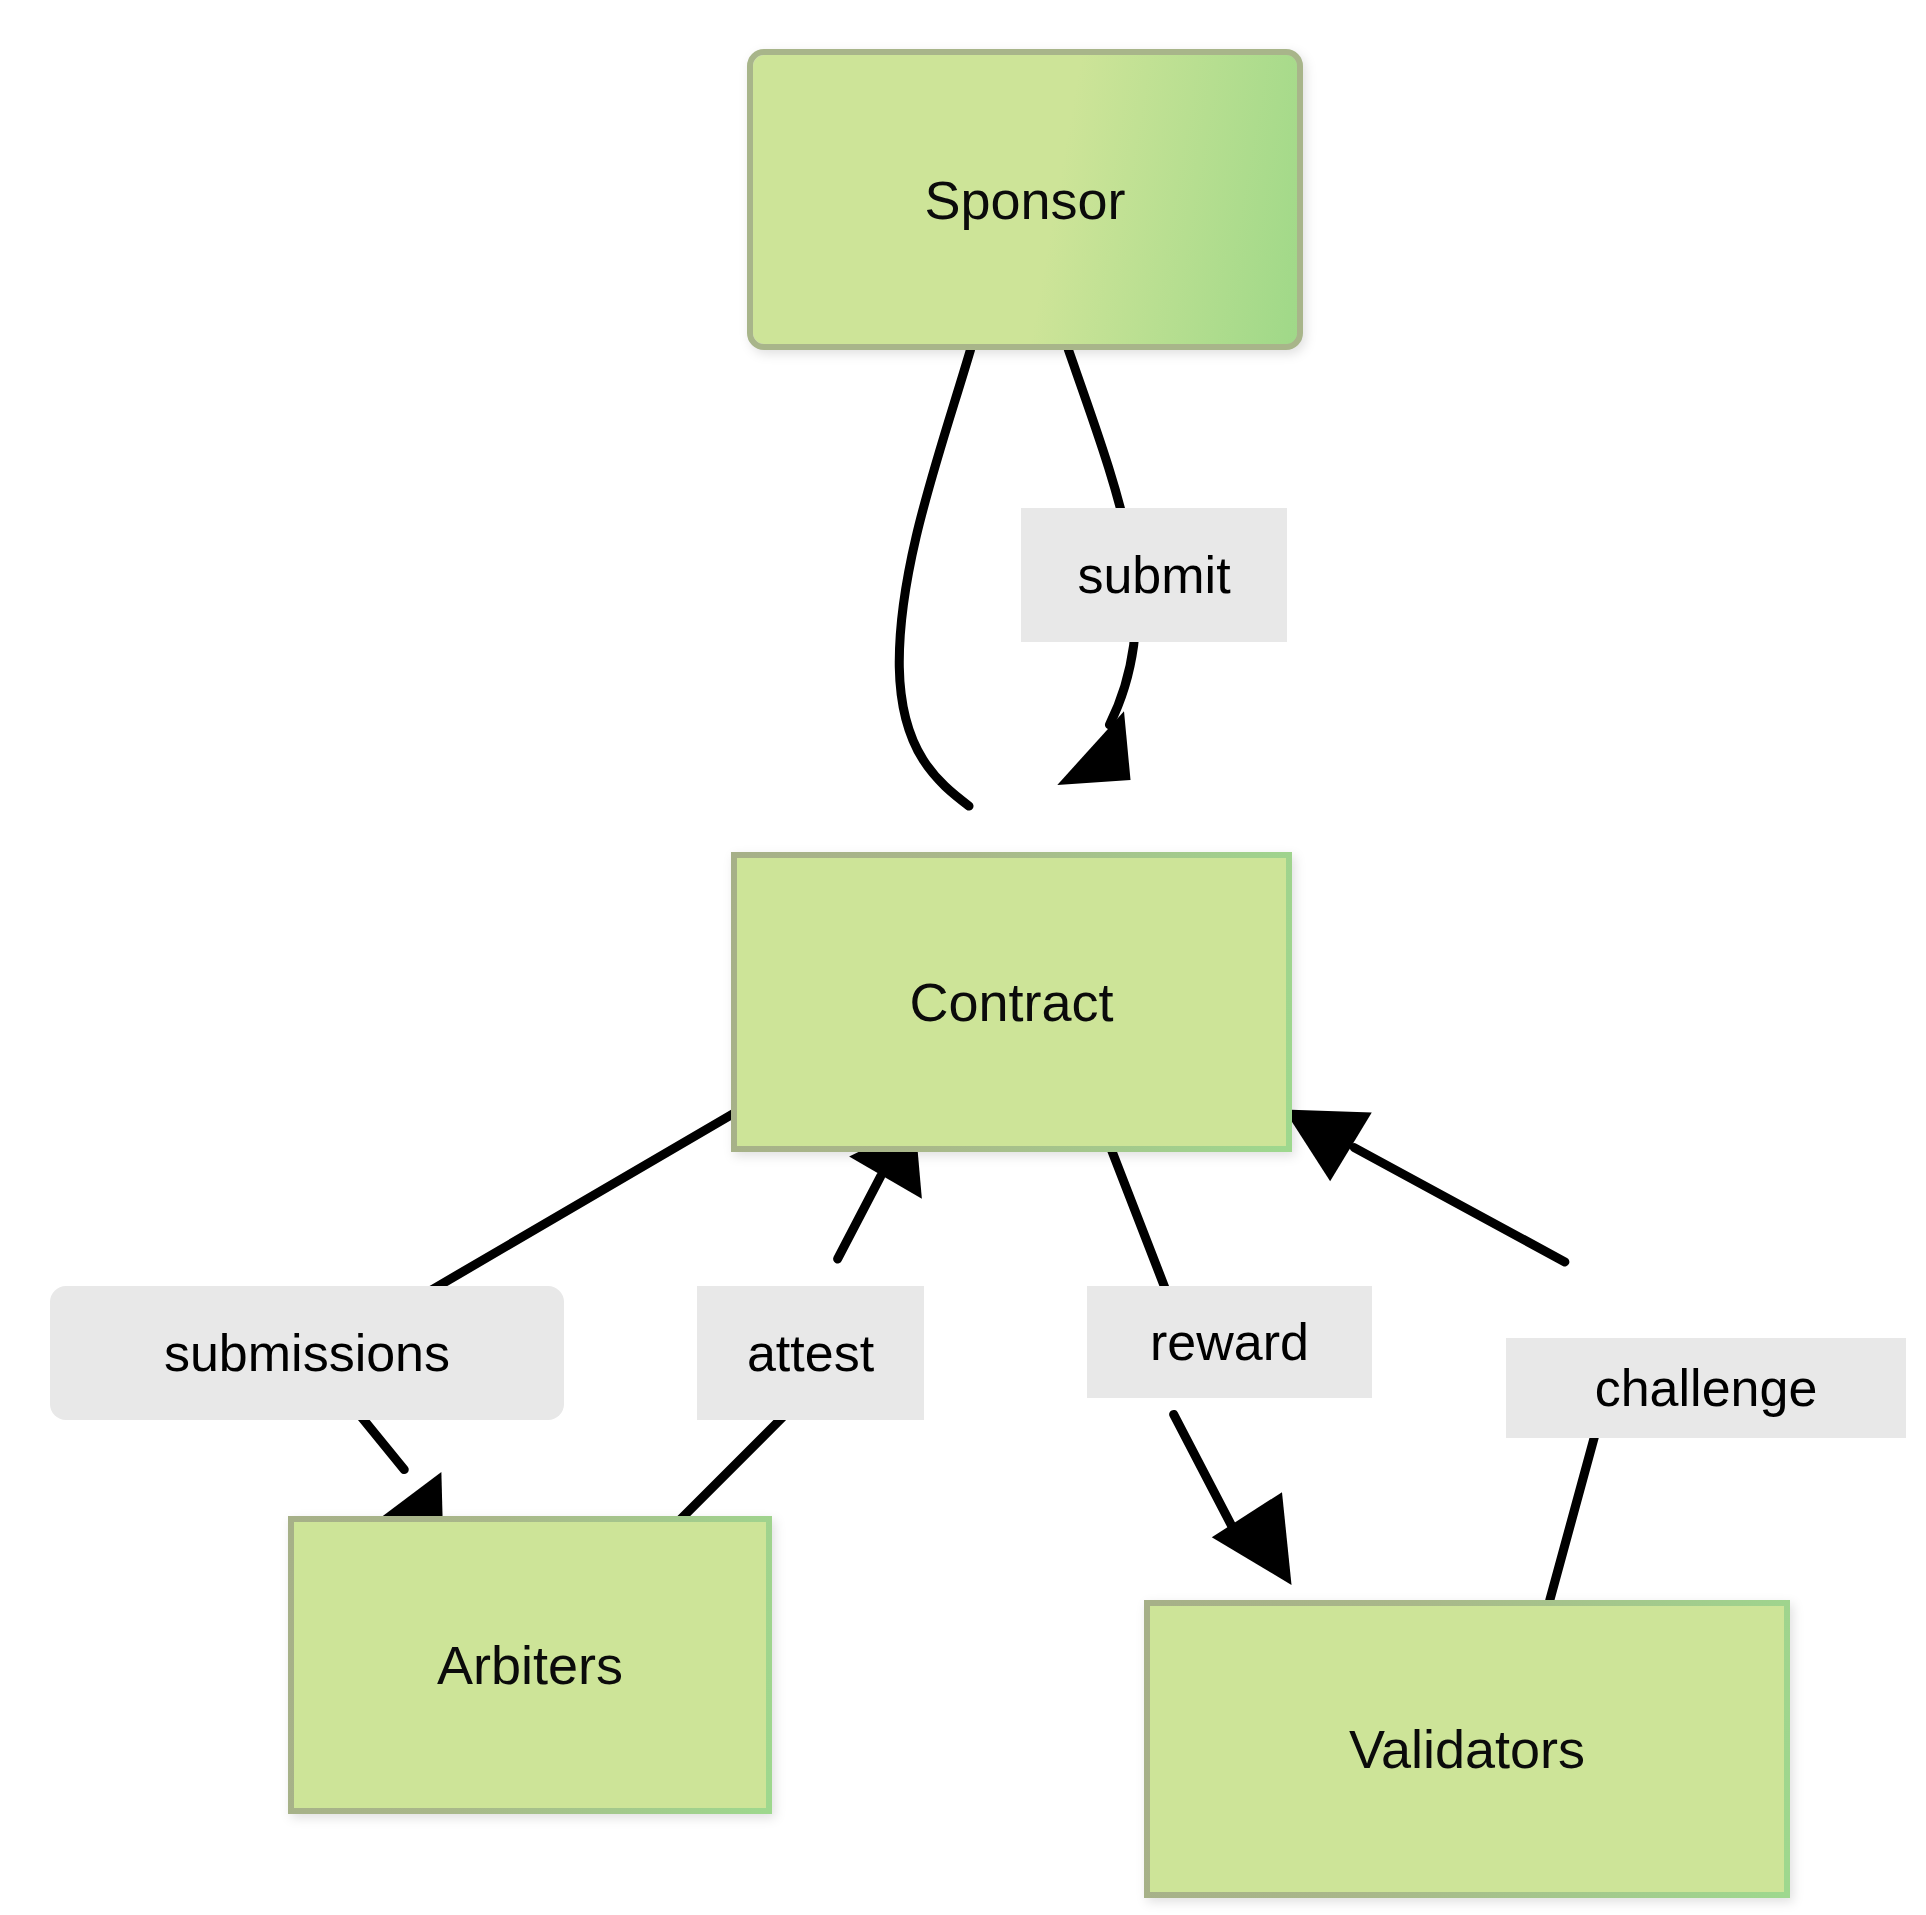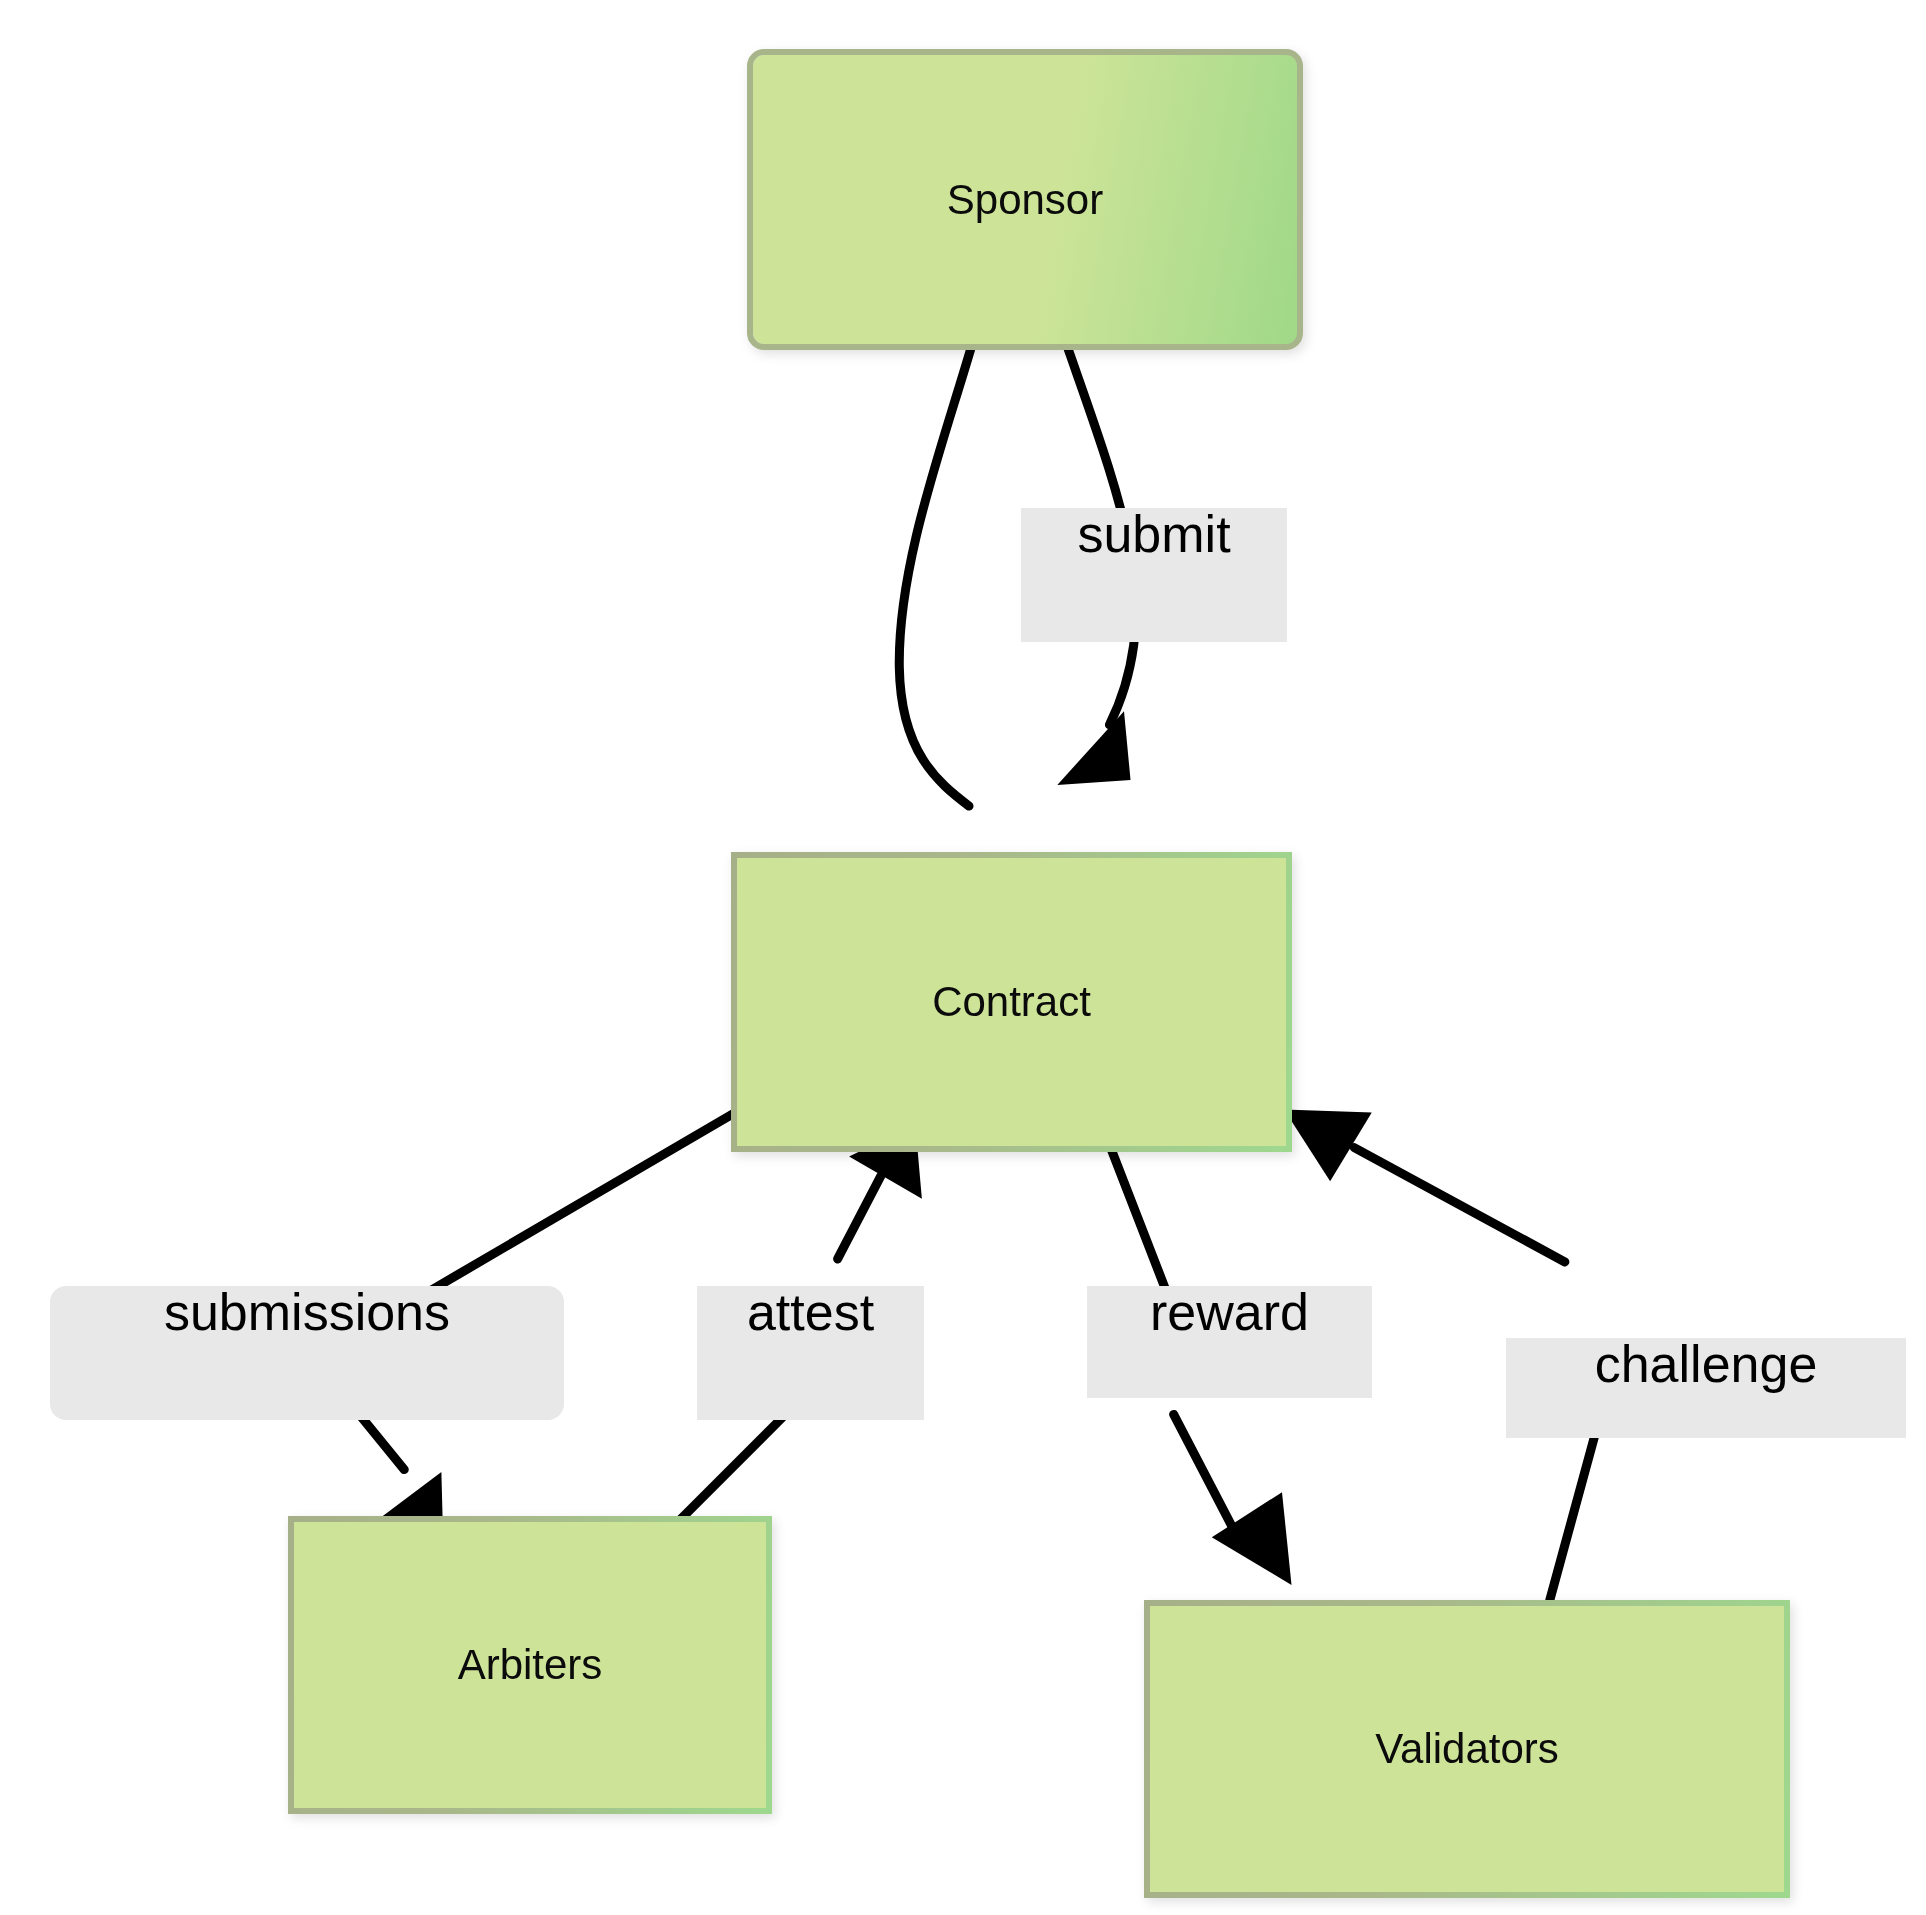--- a/index.html
+++ b/index.html
@@ -40,33 +40,33 @@
   }
   .node.rounded {
     border-radius: 17px;
     border-image: none;
     border-color: #a8b58a;
     background:
       linear-gradient(100deg, rgba(166,176,136,0) 55%, rgba(150,214,133,0.85) 100%) border-box,
       #cde498 padding-box;
   }
   .node-label {
-    font-size: 42px;
+    font-size: 54px;
     line-height: 1;
     color: #0b0b0b;
     font-family: "Liberation Sans", sans-serif;
     letter-spacing: 0px;
     white-space: nowrap;
   }
   .edge-label {
     position: absolute;
     box-sizing: border-box;
     background: #e8e8e8;
     display: flex;
-    align-items: flex-start;
+    align-items: center;
     justify-content: center;
     color: #000000;
     font-size: 52px;
     line-height: 1;
     white-space: nowrap;
     font-family: "Liberation Sans", sans-serif;
   }
 </style>
 </head>
 <body>

